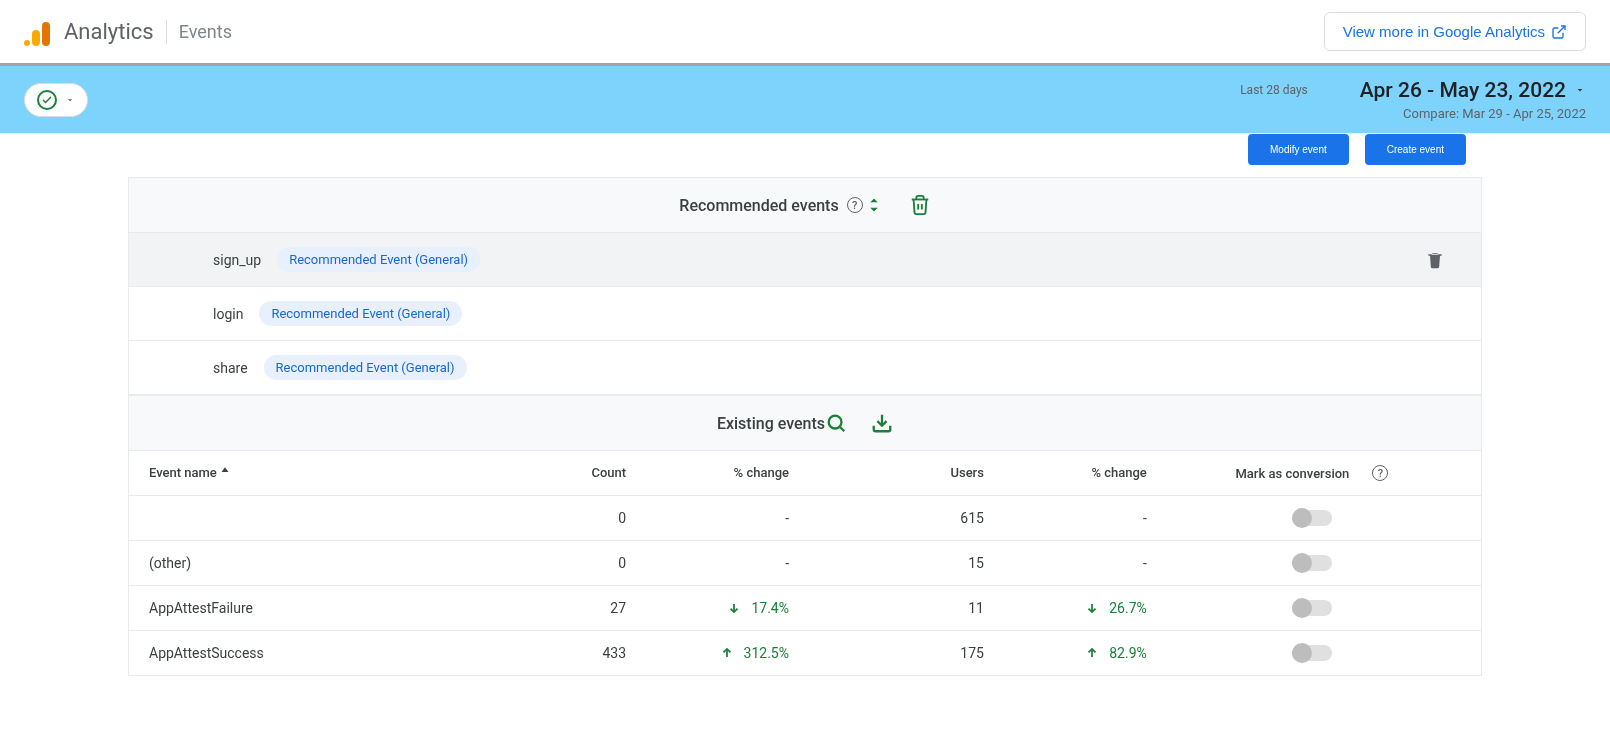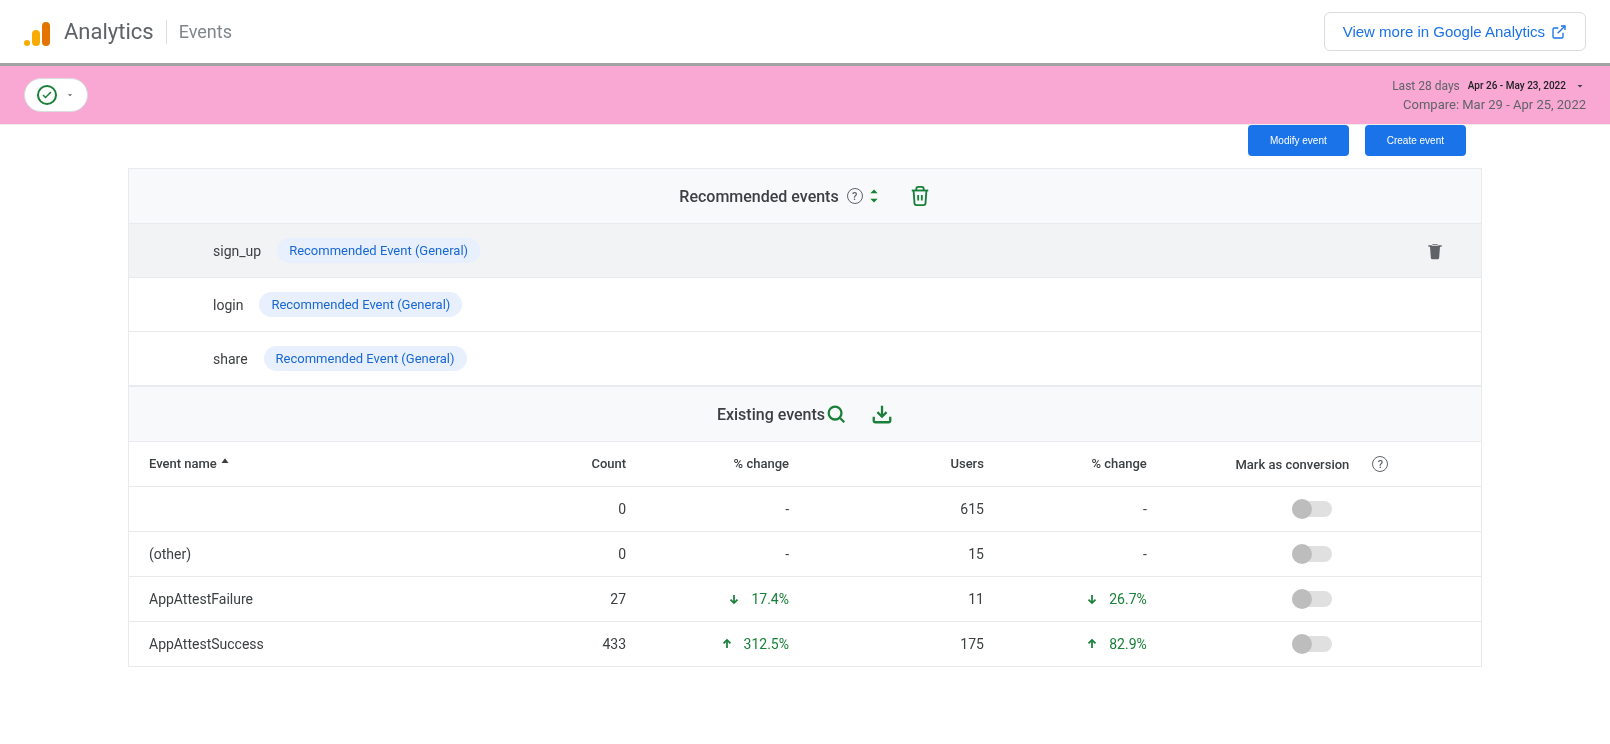--- a/index.html
+++ b/index.html
@@ -36,21 +36,21 @@
     font-size: 15px;
     font-weight: 500;
     padding: 10px 18px;
     border-radius: 6px;
     cursor: pointer;
     display: inline-flex;
     align-items: flex-end;
     gap: 6px;
   }
   .sub-header {
-    background: #f9a8d4;
+    background: #7dd3fc;
     border-bottom: 1px solid #eceded;
     padding: 12px 24px;
     display: flex;
     align-items: center;
     justify-content: space-between;
   }
   .status-chip {
     border: 1px solid #dadce0;
     border-radius: 20px;
     padding: 6px 12px;
@@ -61,21 +61,21 @@
     cursor: pointer;
   }
   .check-circle {
     width: 20px; height: 20px; border: 2px solid #188038; border-radius: 50%;
     display: flex; align-items: center; justify-content: center;
     color: #188038; font-size: 12px; font-weight: bold;
   }
   .date-area { text-align: right; }
   .date-line { display: flex; align-items: center; gap: 8px; justify-content: flex-end; }
   .date-range-label { font-size: 12px; color: #5f6368; }
-  .date-main { font-size: 10px; font-weight: 500; }
+  .date-main { font-size: 21px; font-weight: 500; margin-left: 44px; }
   .date-compare { font-size: 13px; color: #5f6368; margin-top: 4px; }
   .main-panel {
     margin: 0 128px;
     background: #fff;
   }
   .actions-row {
     display: flex;
     justify-content: flex-end;
     gap: 16px;
     padding: 0 16px 12px 16px;

